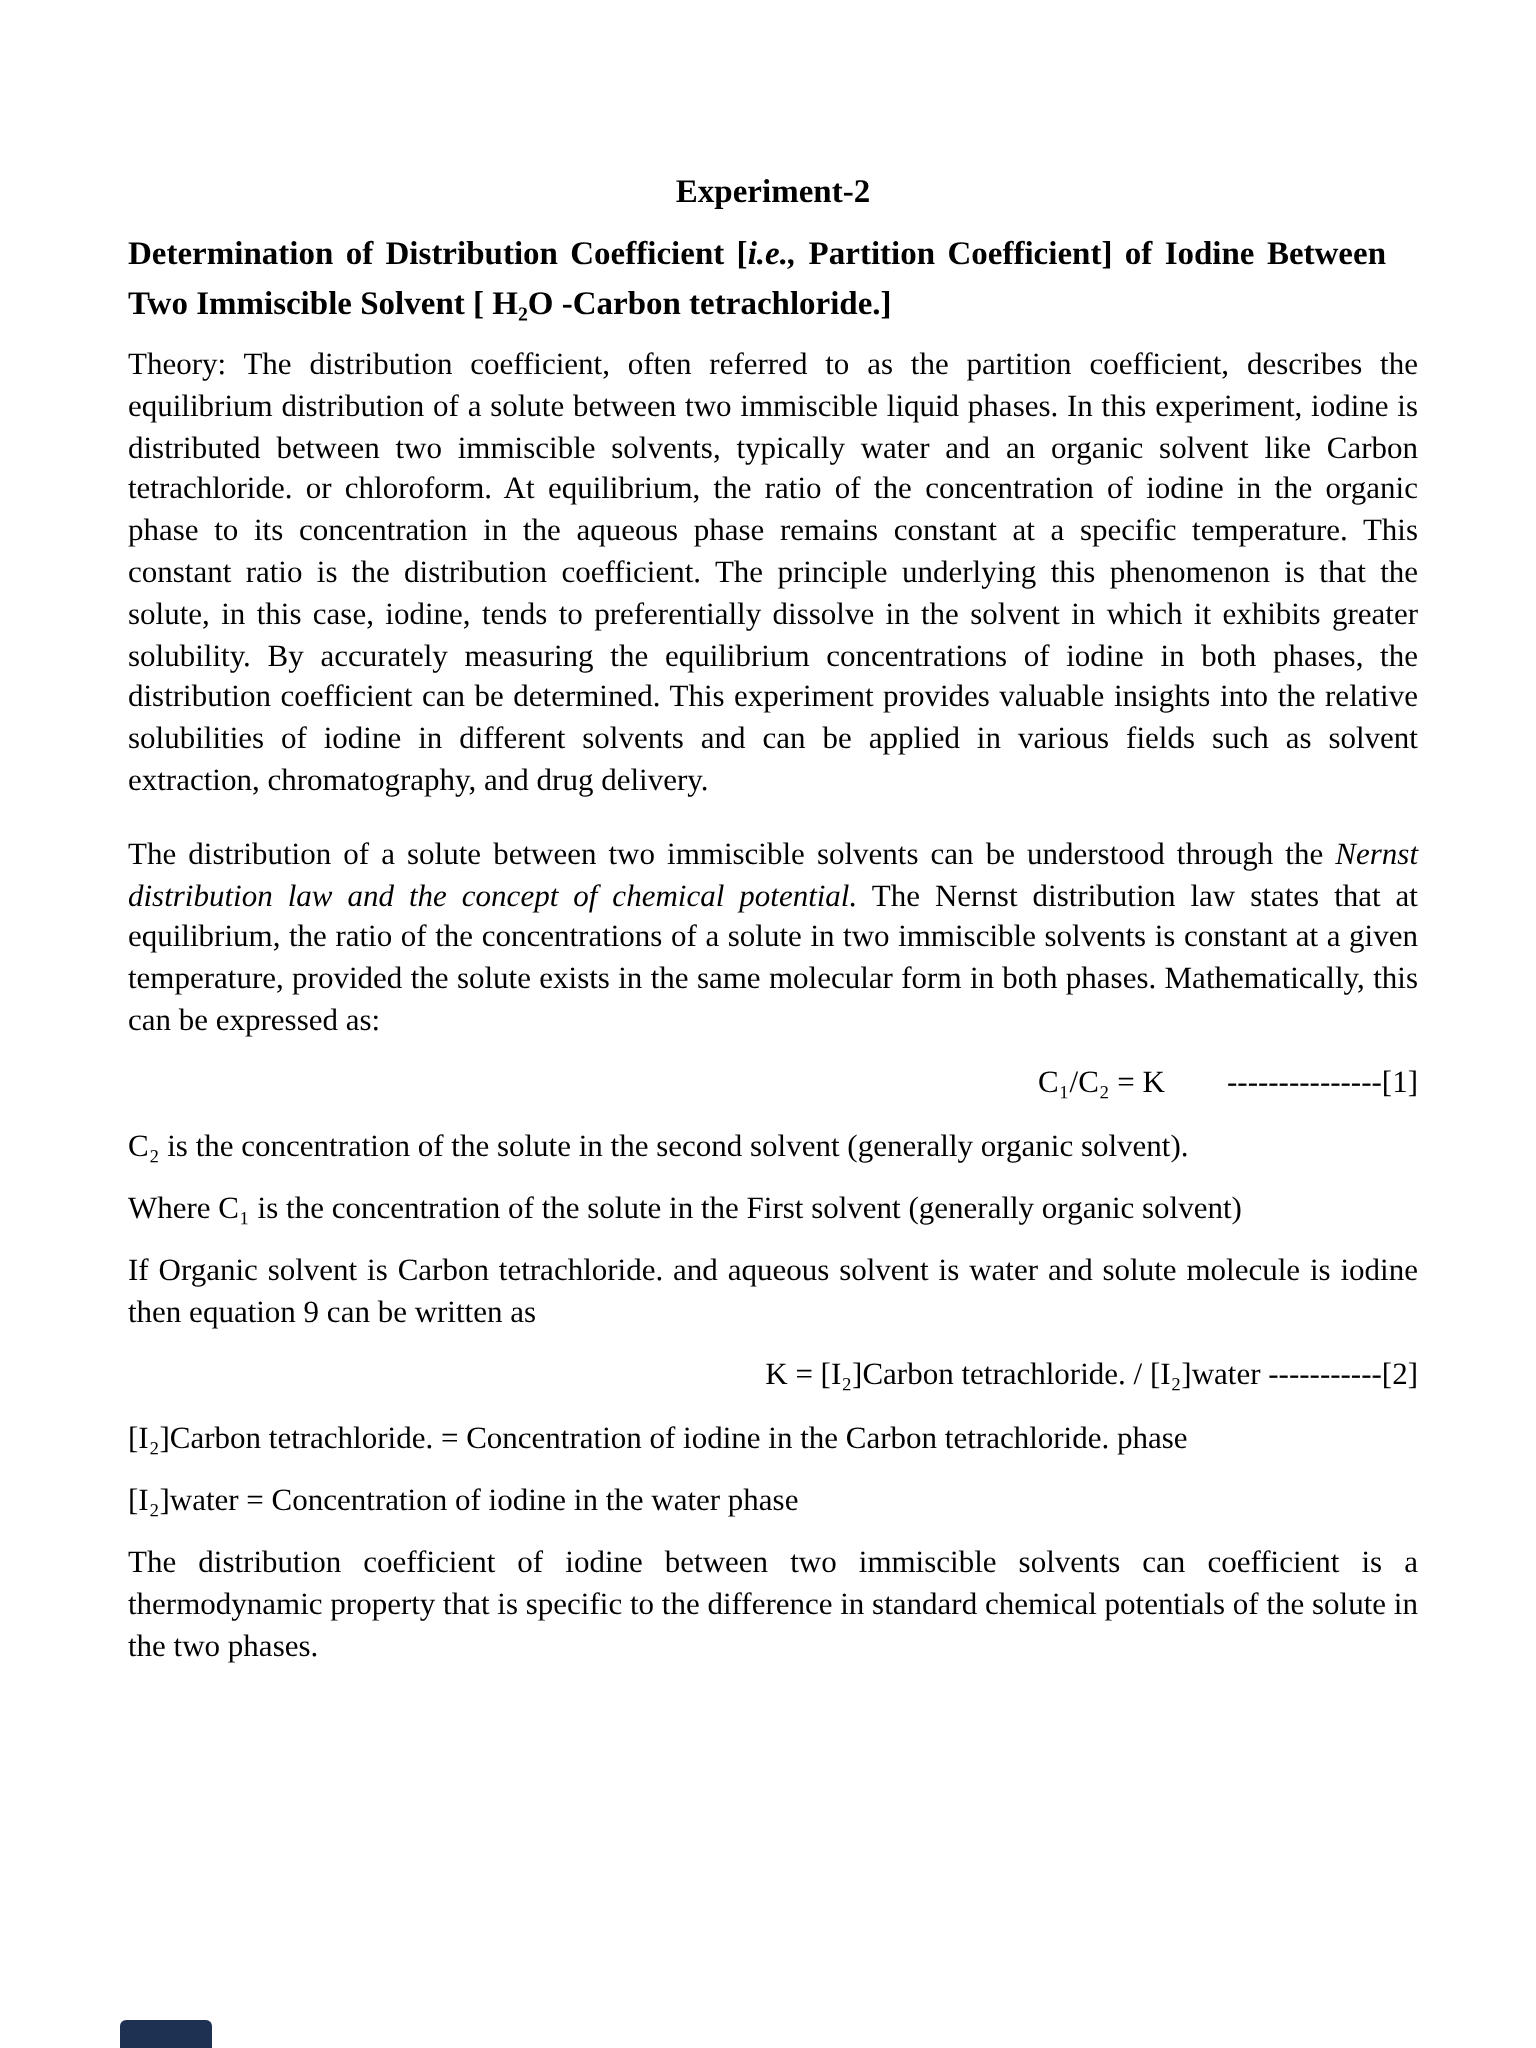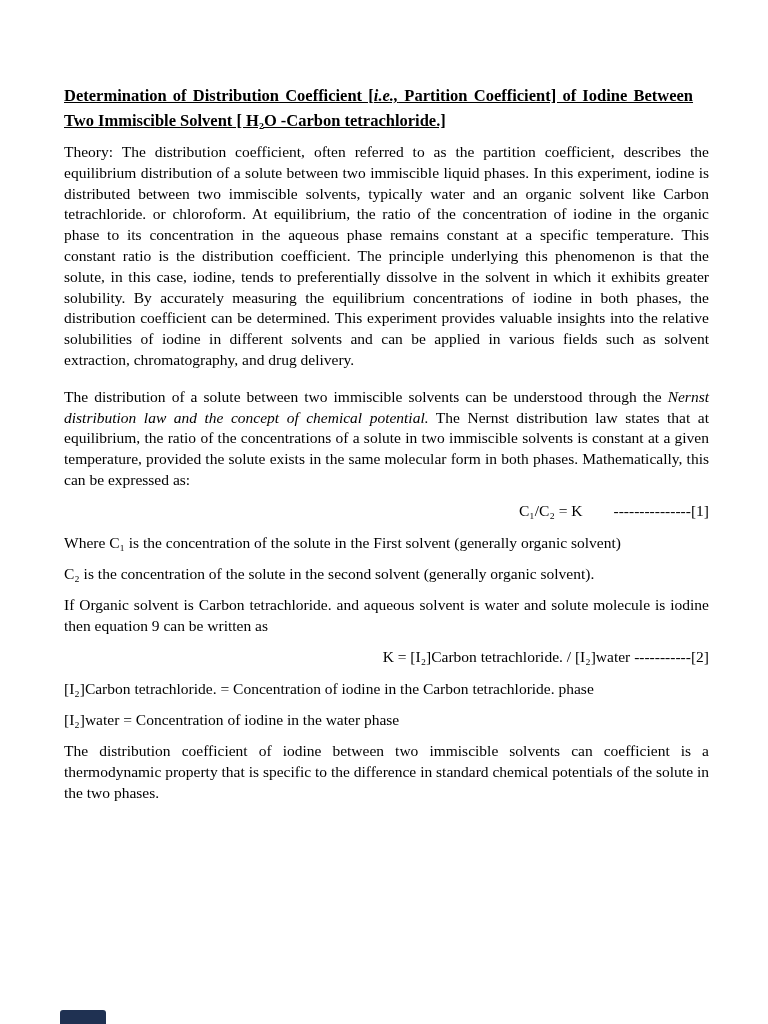--- a/index.html
+++ b/index.html
@@ -32,21 +32,20 @@
     text-align: center;
     line-height: 25px;
     margin: 0 0 6px 0;
   }
   h2.doc-heading {
     font-size: 16.5px;
     font-weight: bold;
     text-align: justify;
     line-height: 25px;
     margin: 0 16px 9px 0;
-    text-decoration: underline;
   }
   p {
     font-size: 15.5px;
     line-height: 20.8px;
     text-align: justify;
     margin: 0 0 10.5px 0;
   }
   p.theory {
     margin-bottom: 16px;
   }
@@ -66,32 +65,33 @@
     background: #1f3152;
     border-radius: 3px 3px 0 0;
   }
 </style>
 </head>
 <body>
 
 <div class="sheet">
   <div class="content">
 
+    <h1 class="doc-title">Experiment-2</h1>
 
     <h2 class="doc-heading"><span>Determination of Distribution Coefficient [</span><span class="emph">i.e.,</span><span> Partition Coefficient] of Iodine Between Two Immiscible Solvent [ H₂O -Carbon tetrachloride.]</span></h2>
 
     <p class="theory">Theory: The distribution coefficient, often referred to as the partition coefficient, describes the equilibrium distribution of a solute between two immiscible liquid phases. In this experiment, iodine is distributed between two immiscible solvents, typically water and an organic solvent like Carbon tetrachloride. or chloroform. At equilibrium, the ratio of the concentration of iodine in the organic phase to its concentration in the aqueous phase remains constant at a specific temperature. This constant ratio is the distribution coefficient. The principle underlying this phenomenon is that the solute, in this case, iodine, tends to preferentially dissolve in the solvent in which it exhibits greater solubility. By accurately measuring the equilibrium concentrations of iodine in both phases, the distribution coefficient can be determined. This experiment provides valuable insights into the relative solubilities of iodine in different solvents and can be applied in various fields such as solvent extraction, chromatography, and drug delivery.</p>
 
     <p><span>The distribution of a solute between two immiscible solvents can be understood through the </span><span class="emph">Nernst distribution law and the concept of chemical potential.</span><span> The Nernst distribution law states that at equilibrium, the ratio of the concentrations of a solute in two immiscible solvents is constant at a given temperature, provided the solute exists in the same molecular form in both phases. Mathematically, this can be expressed as:</span></p>
 
     <p class="eq">C₁/C₂ = K        ---------------[1]</p>
 
+    <p>C₂ is the concentration of the solute in the second solvent (generally organic solvent).</p>
+
     <p>Where C₁ is the concentration of the solute in the First solvent (generally organic solvent)</p>
-
-    <p>C₂ is the concentration of the solute in the second solvent (generally organic solvent).</p>
 
     <p>If Organic solvent is Carbon tetrachloride. and aqueous solvent is water and solute molecule is iodine then equation 9 can be written as</p>
 
     <p class="eq">K = [I₂]Carbon tetrachloride. / [I₂]water -----------[2]</p>
 
 
     <p>[I₂]Carbon tetrachloride. = Concentration of iodine in the Carbon tetrachloride. phase</p>
 
     <p>[I₂]water = Concentration of iodine in the water phase</p>
 

